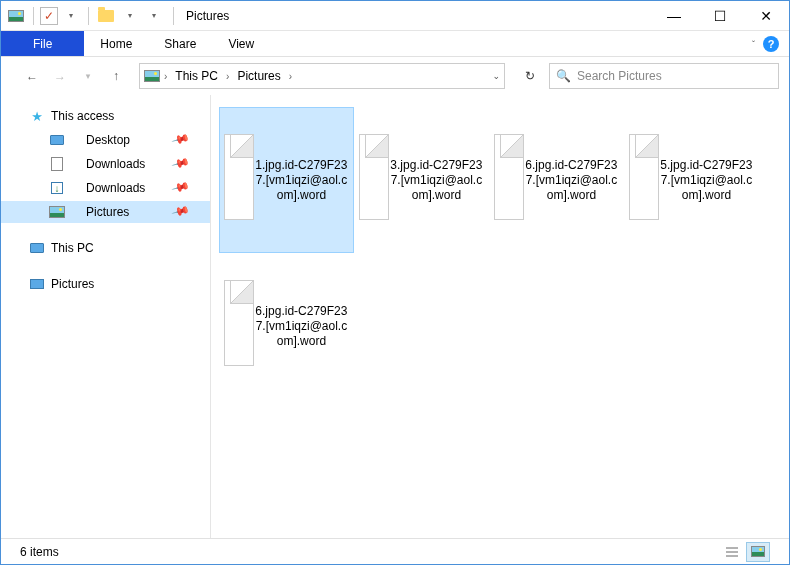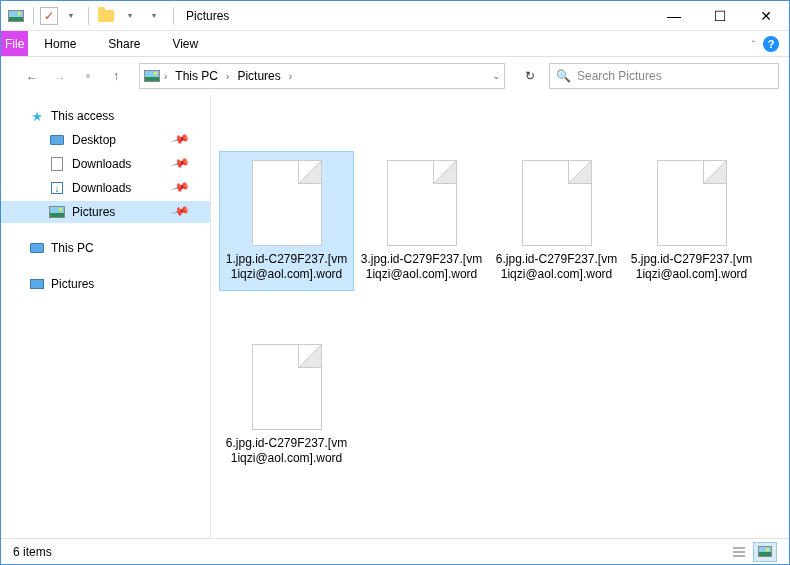--- a/index.html
+++ b/index.html
@@ -9,56 +9,56 @@
 .titlebar { height: 30px; display: flex; align-items: center; background: #fff; border-bottom: 1px solid #e5e5e5; }
 .titlebar .qat { display: flex; align-items: center; gap: 2px; padding: 0 4px; }
 .titlebar .qat-item { width: 22px; height: 22px; display: flex; align-items: center; justify-content: center; }
 .titlebar .sep { width: 1px; height: 18px; background: #ccc; margin: 0 4px; }
 .titlebar .title { margin-left: 8px; color: #000; font-size: 12px; }
 .titlebar .controls { margin-left: auto; display: flex; }
 .titlebar .controls div { width: 46px; height: 30px; display: flex; align-items: center; justify-content: center; font-size: 14px; font-family: Arial; }
 
 
 .ribbon { height: 26px; display: flex; align-items: stretch; background: #fff; border-bottom: 1px solid #e1e1e1; }
-.ribbon .file { background: #d946ef; color: #fff; padding: 0 4px; display: flex; align-items: center; }
+.ribbon .file { background: #1d4ed8; color: #fff; padding: 0 32px; display: flex; align-items: center; }
 .ribbon .tab { padding: 0 16px; display: flex; align-items: center; color: #000; }
 .ribbon .spacer { flex: 1; }
 .ribbon .ctls { display: flex; align-items: center; gap: 8px; padding-right: 10px; }
 .help-icon { width: 16px; height: 16px; border-radius: 50%; background: #1e90ff; color: #fff; display: flex; align-items: center; justify-content: center; font-size: 11px; font-weight: bold; }
 
 
 .navbar { height: 38px; display: flex; align-items: center; padding: 0 10px 0 20px; gap: 6px; }
 .nav-arrow { width: 22px; height: 22px; display: flex; align-items: center; justify-content: center; color: #555; }
 .nav-arrow.disabled { color: #bbb; }
 .breadcrumb { flex: 1; height: 26px; border: 1px solid #ccc; display: flex; align-items: center; padding: 0 4px; gap: 2px; margin: 0 6px; }
 .crumb { padding: 0 4px; }
 .crumb-sep { color: #666; font-size: 10px; padding: 0 2px; }
 .refresh { width: 26px; height: 26px; display: flex; align-items: center; justify-content: center; color: #333; }
 .search { width: 230px; height: 26px; border: 1px solid #ccc; display: flex; align-items: center; padding: 0 6px; color: #888; gap: 6px; }
 
 
 .body { flex: 1; display: flex; min-height: 0; }
 .sidebar { width: 210px; border-right: 1px solid #e5e5e5; padding: 10px 0; overflow: auto; }
 .side-item { display: flex; align-items: center; height: 22px; padding-left: 28px; gap: 6px; margin-bottom: 2px; }
 .side-item.child { padding-left: 48px; justify-content: space-between; padding-right: 22px; }
-.side-item.child .lbl { display: flex; align-items: center; gap: 7px; }
+.side-item.child .lbl { display: flex; align-items: center; gap: 21px; }
 .side-item.selected { background: #cce8ff; }
 .side-item .ico { width: 16px; height: 16px; display: flex; align-items: center; justify-content: center; }
 .pin { color: #888; font-size: 12px; transform: rotate(30deg); }
 .side-group { margin-bottom: 14px; }
 
 .content { flex: 1; padding: 12px 8px; display: flex; flex-wrap: wrap; align-content: flex-start; overflow: auto; }
-.file-item { width: 135px; display: flex; flex-direction: column; align-items: center; padding: 8px 4px; text-align: center; border: 1px solid transparent; margin-top: 44px; }
+.file-item { width: 135px; display: flex; flex-direction: row; align-items: center; padding: 26px 4px; text-align: center; border: 1px solid transparent; }
 .file-item.selected { border: 1px solid #99d1ff; background: #cce8ff; }
 .file-icon { width: 70px; height: 86px; background: #fff; border: 1px solid #ccc; position: relative; margin-bottom: 6px; }
 .file-icon::before { content: ''; position: absolute; top: 0; right: 0; width: 22px; height: 22px; background: linear-gradient(135deg, #fff 0 48%, #ccc 50%, #e8e8e8 52% 100%); border-left: 1px solid #ccc; border-bottom: 1px solid #ccc; }
 .file-name { font-size: 12px; line-height: 1.25; word-break: break-all; color: #000; }
 
 
-.status { height: 26px; border-top: 1px solid #e1e1e1; display: flex; align-items: center; padding: 0 12px; }
+.status { height: 26px; border-top: 1px solid #e1e1e1; display: flex; align-items: center; padding: 0 19px; }
 .status .right { margin-left: auto; display: flex; gap: 2px; }
 .view-btn { width: 24px; height: 20px; border: 1px solid transparent; display: flex; align-items: center; justify-content: center; }
 .view-btn.active { border: 1px solid #99c9e8; background: #d8ecf8; }
 
 
 .ico-pic { width: 16px; height: 12px; background: linear-gradient(#87ceeb 60%, #2e8b57 60%); border: 1px solid #888; position:relative; }
 .ico-pic::after{content:'';position:absolute;top:1px;right:2px;width:3px;height:3px;background:#ffeb3b;border-radius:50%;}
 .ico-folder { width: 16px; height: 12px; background: #ffd766; border-radius: 1px; position: relative; }
 .ico-folder::before { content: ''; position: absolute; top: -3px; left: 0; width: 7px; height: 3px; background: #ffd766; border-radius: 1px 1px 0 0; }
 .ico-monitor { width: 14px; height: 10px; background: #5aa9e6; border: 1px solid #3a7cb0; border-radius: 1px; }

